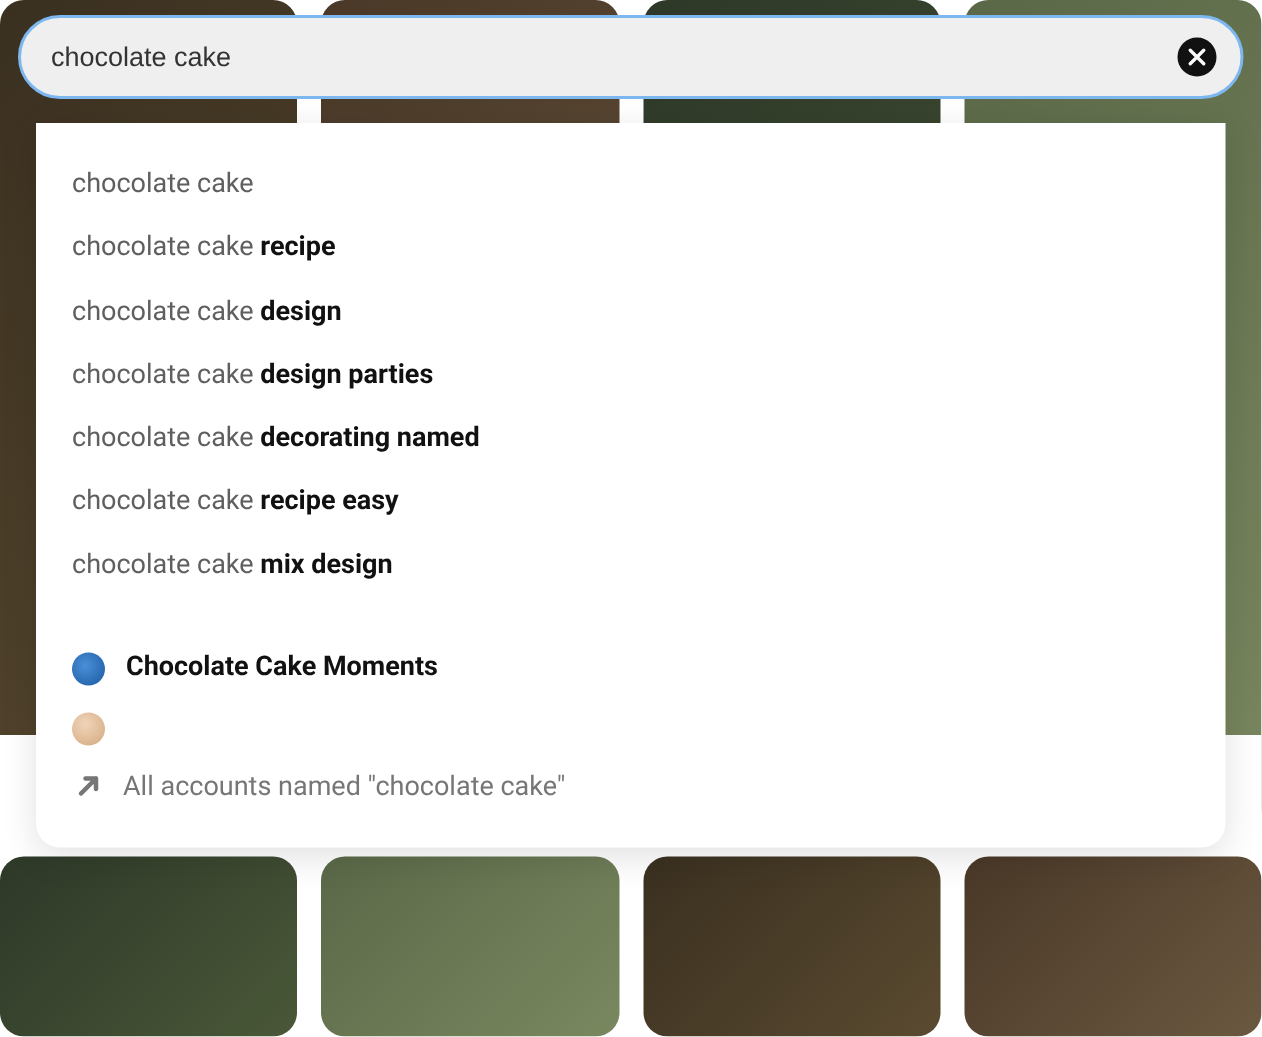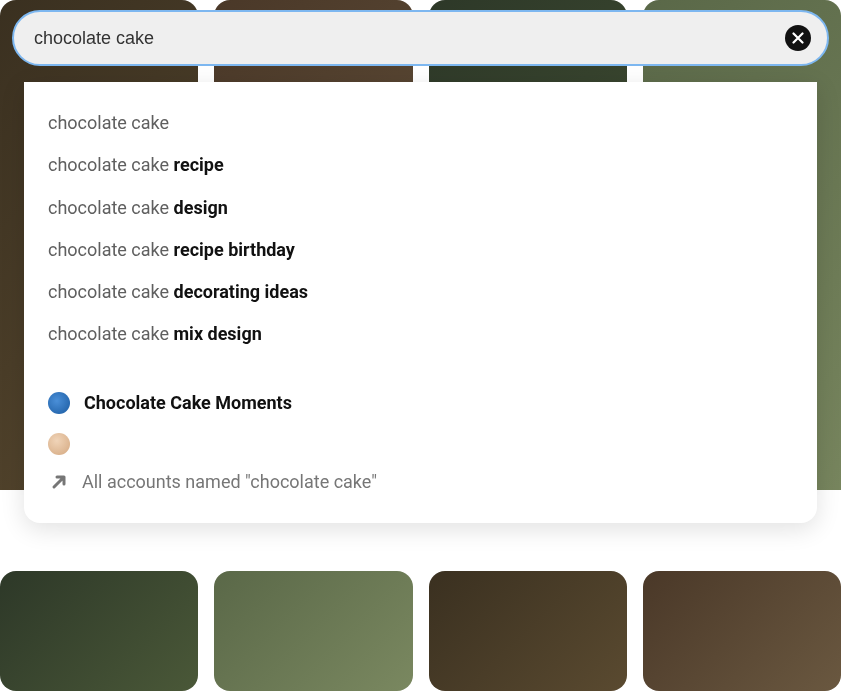--- a/index.html
+++ b/index.html
@@ -173,22 +173,23 @@
         <path d="M1.5 1.5 L10.5 10.5 M10.5 1.5 L1.5 10.5" stroke="#fff" stroke-width="2.2" stroke-linecap="round"></path>
       </svg>
     </div>
   </div>
 
   <div class="dropdown">
     <div id="suggestions">
         <div class="sugg-item"><span class="sugg-prefix">chocolate cake</span></div>
         <div class="sugg-item"><span class="sugg-prefix">chocolate cake </span><span class="sugg-suffix">recipe</span></div>
         <div class="sugg-item"><span class="sugg-prefix">chocolate cake </span><span class="sugg-suffix">design</span></div>
-        <div class="sugg-item"><span class="sugg-prefix">chocolate cake </span><span class="sugg-suffix">recipe birthday</span></div>
-        <div class="sugg-item"><span class="sugg-prefix">chocolate cake </span><span class="sugg-suffix">decorating ideas</span></div>
+        <div class="sugg-item"><span class="sugg-prefix">chocolate cake </span><span class="sugg-suffix">design parties</span></div>
+        <div class="sugg-item"><span class="sugg-prefix">chocolate cake </span><span class="sugg-suffix">decorating named</span></div>
+        <div class="sugg-item"><span class="sugg-prefix">chocolate cake </span><span class="sugg-suffix">recipe easy</span></div>
         <div class="sugg-item"><span class="sugg-prefix">chocolate cake </span><span class="sugg-suffix">mix design</span></div>
       </div>
     <div class="divider"></div>
     <div id="accounts">
         <div class="acct-item">
           <div class="avatar av1"></div>
           <div class="acct-name">Chocolate Cake Moments</div>
         </div>
         <div class="acct-item">
           <div class="avatar av2"></div>

